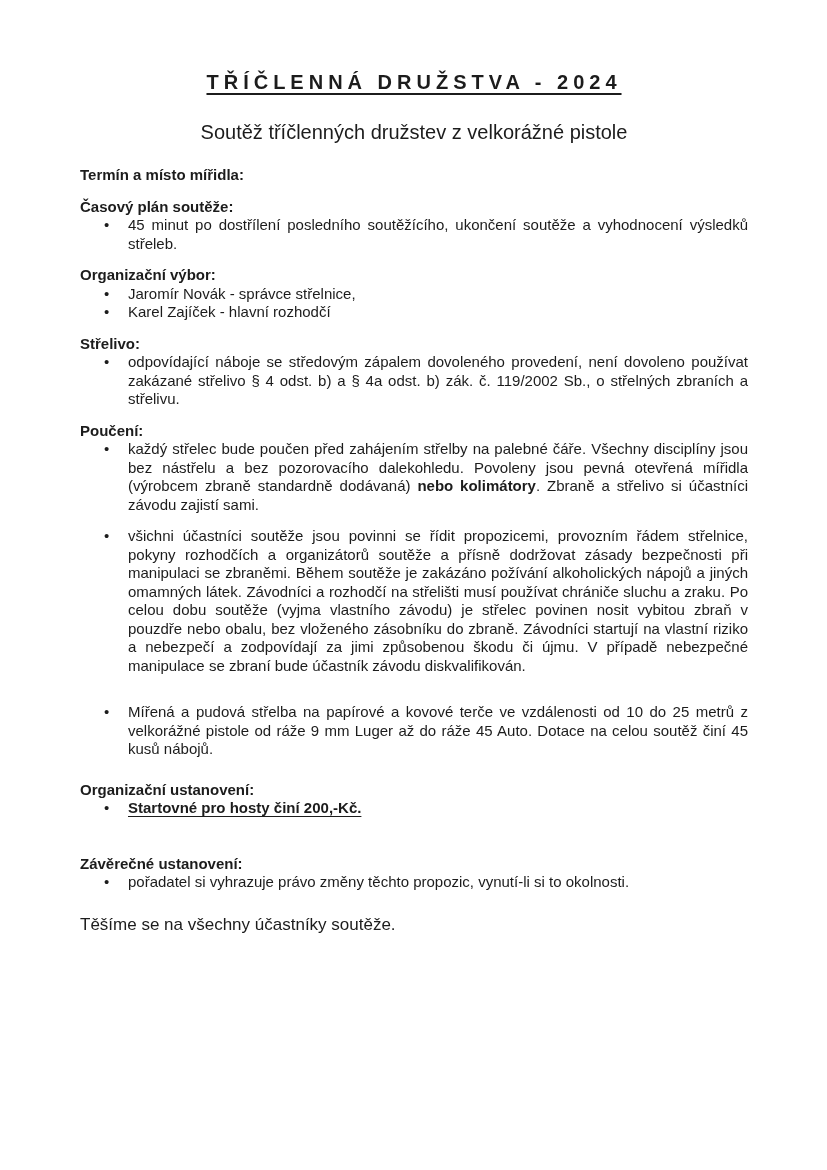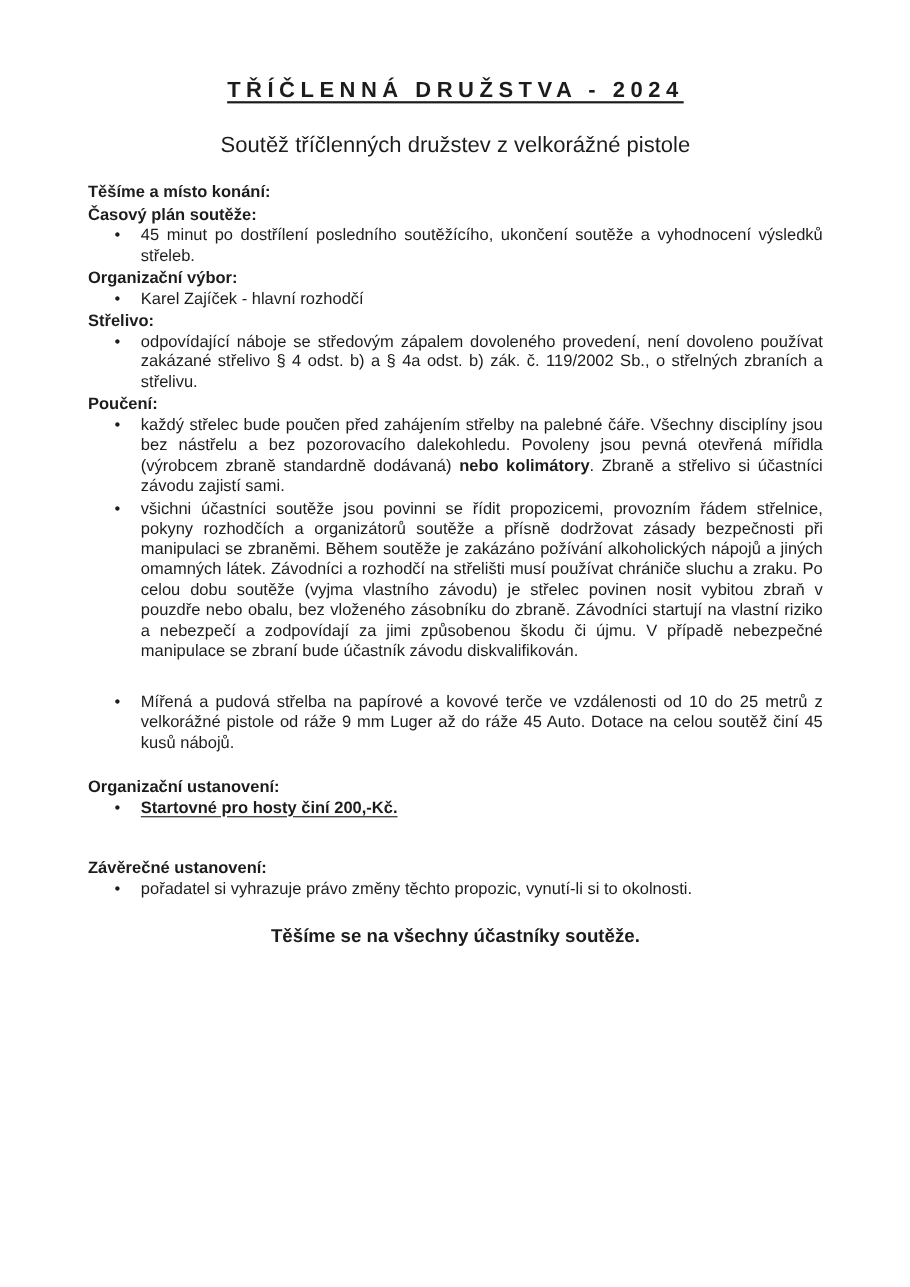--- a/index.html
+++ b/index.html
@@ -28,68 +28,72 @@
     text-underline-offset: 4px;
     text-decoration-thickness: 2px;
   }
   .subtitle {
     margin: 0 0 23px 0;
     text-align: center;
     font-size: 20px;
     line-height: 21px;
     font-weight: normal;
   }
-  .section { margin-top: 2px; }
+  .section { margin-top: 13px; }
   .section.first { margin-top: 0; }
   .section.gap-md { margin-top: 28px; }
   .section.gap-sm { margin-top: 22px; }
   .section.gap-lg { margin-top: 37px; }
   .heading { font-weight: bold; }
   .bullet { display: flex; }
   .marker { flex: 0 0 48px; }
   .marker::before { content: "\2022"; padding-left: 24px; font-size: 15px; }
   .btext { flex: 1 1 auto; text-align: justify; }
   .italic { font-style: italic; }
   .bold { font-weight: bold; }
   .bold-underline {
     font-weight: bold;
     text-decoration: underline;
     text-underline-offset: 3px;
   }
   .closing {
     margin-top: 22px;
-    text-align: center;
-    font-weight: bold;
+    text-align: left;
+    font-weight: normal;
     font-size: 17px;
     line-height: 21px;
   }
 </style>
 </head>
 <body>
 
 <div class="page">
 
   <h1 class="title">TŘÍČLENNÁ DRUŽSTVA - 2024</h1>
 
   <div class="subtitle">Soutěž tříčlenných družstev z velkorážné pistole</div>
 
   <section class="section first">
-    <div class="heading">Těšíme a místo konání:</div>
+    <div class="heading">Termín a místo mířidla:</div>
   </section>
 
   <section class="section">
     <div class="heading">Časový plán soutěže:</div>
     <div class="bullet">
       <span class="marker"></span>
       <span class="btext">45 minut po dostřílení posledního soutěžícího, ukončení soutěže a vyhodnocení výsledků střeleb.</span>
     </div>
   </section>
 
   <section class="section">
     <div class="heading">Organizační výbor:</div>
+    <div class="bullet">
+      <span class="marker"></span>
+      <span class="btext">Jaromír Novák - správce střelnice,</span>
+    </div>
     <div class="bullet">
       <span class="marker"></span>
       <span class="btext">Karel Zajíček - hlavní rozhodčí</span>
     </div>
   </section>
 
   <section class="section">
     <div class="heading">Střelivo:</div>
     <div class="bullet">
       <span class="marker"></span>

